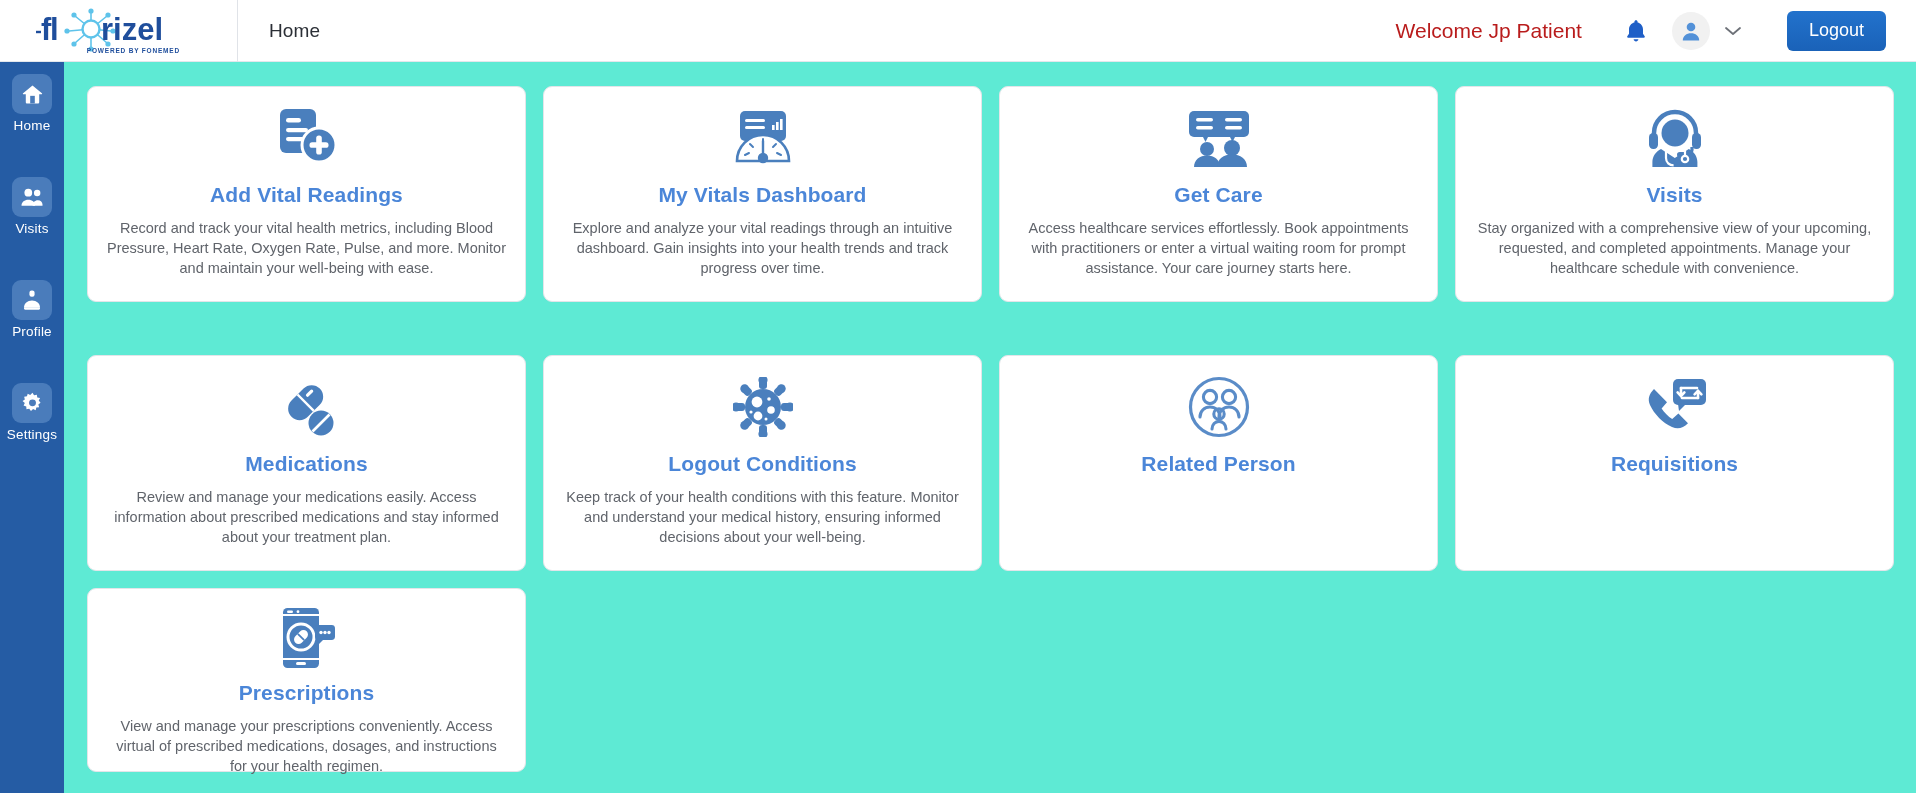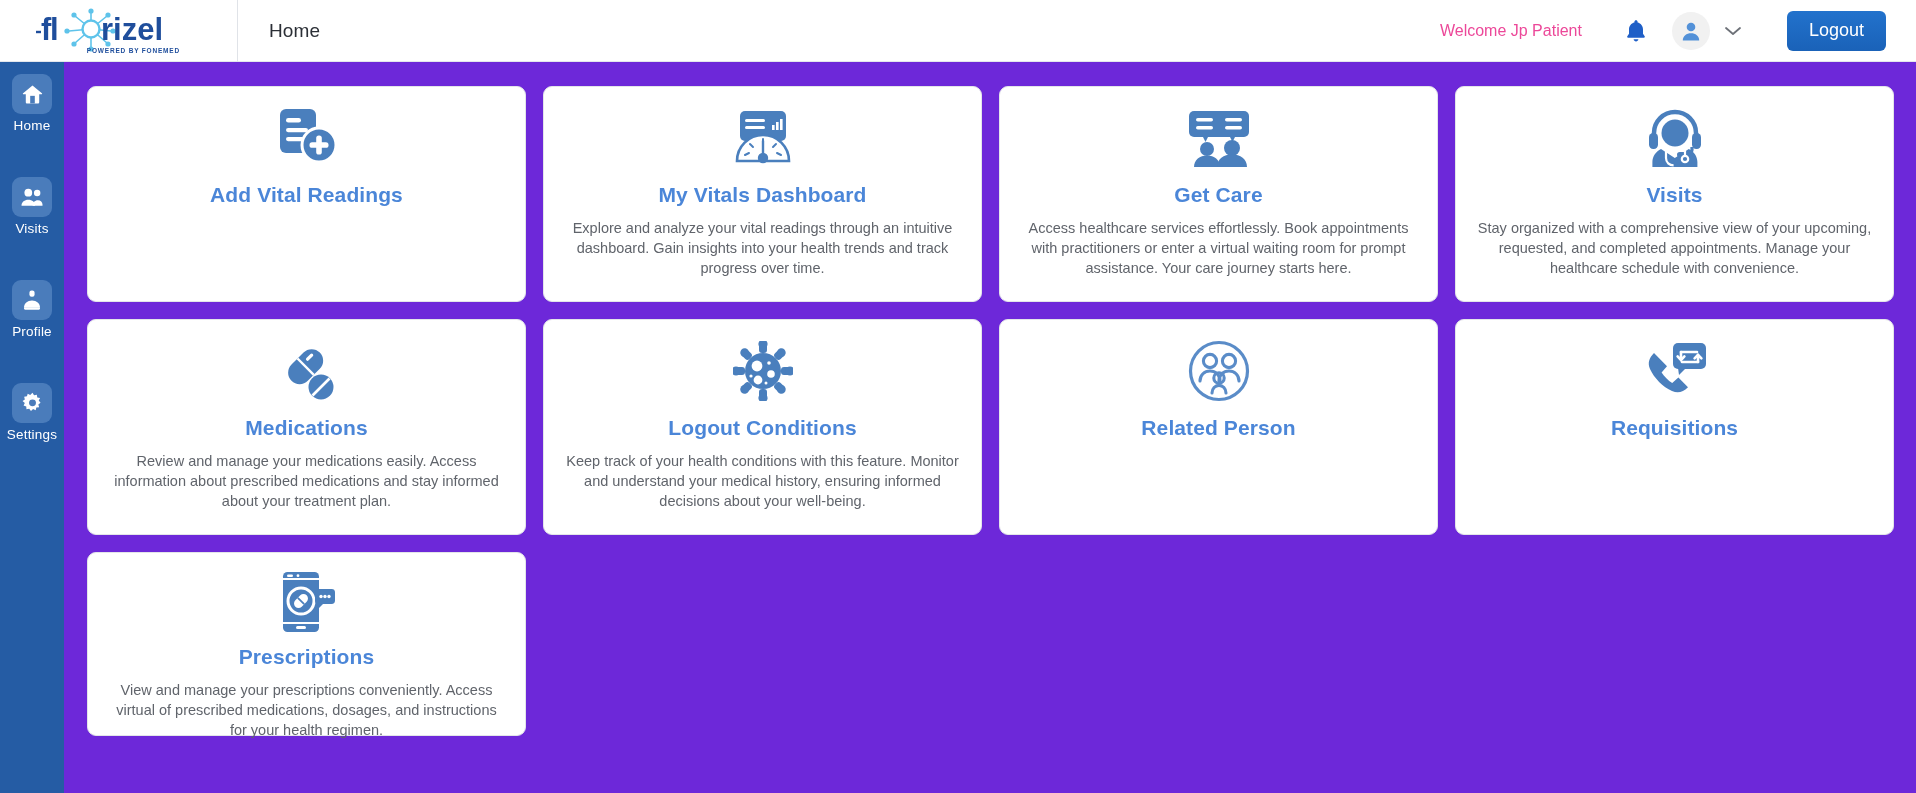--- a/index.html
+++ b/index.html
@@ -56,22 +56,22 @@
   }
 
   .top-right {
     margin-left: auto;
     display: flex;
     align-items: center;
     gap: 0px;
     padding-right: 30px;
   }
   .welcome-text {
-    font-size: 16px;
-    color: #ec4899;
+    font-size: 21px;
+    color: #b91c1c;
     margin-right: 37px;
     white-space: nowrap;
   }
   .bell-btn {
     width: 34px; height: 34px;
     display: flex; align-items: center; justify-content: center;
     margin-right: 19px;
     cursor: pointer;
   }
   .avatar {
@@ -135,42 +135,42 @@
     font-size: 13.5px;
     letter-spacing: .2px;
   }
 
   
   .main {
     position: absolute;
     top: 62px; left: 64px;
     width: 1852px;
     height: 731px;
-    background: #6d28d9;
+    background: #5eead4;
     overflow: hidden;
   }
   .grid {
     display: grid;
     grid-template-columns: repeat(4, 439px);
     column-gap: 17px;
     row-gap: 17px;
     padding: 24px 0 0 23px;
   }
   .card {
     background: #ffffff;
     border: 1px solid #e3e5e9;
     border-radius: 9px;
     padding: 18px 16px 20px 16px;
     display: flex;
     flex-direction: column;
     align-items: center;
     cursor: pointer;
   }
   .card-r1 { height: 216px; }
-  .card-r2 { height: 216px; }
+  .card-r2 { height: 216px; margin-top: 36px; }
   .card-r3 { height: 184px; }
 
   .card-icon {
     height: 66px;
     display: flex;
     align-items: center;
     justify-content: center;
     margin-bottom: 12px;
   }
   .card-title {
@@ -311,20 +311,21 @@
           <rect x="6" y="2" width="36" height="44" rx="6" fill="#4a7fbd"></rect>
           <rect x="12" y="11" width="15" height="4.6" rx="2.3" fill="#ffffff"></rect>
           <rect x="12" y="21" width="22" height="4.2" rx="2.1" fill="#ffffff"></rect>
           <rect x="12" y="30" width="18" height="4.2" rx="2.1" fill="#ffffff"></rect>
           <circle cx="45" cy="38" r="17" fill="#4a7fbd" stroke="#ffffff" stroke-width="3"></circle>
           <rect x="42.2" y="28.5" width="5.6" height="19" rx="2.6" fill="#ffffff"></rect>
           <rect x="35.5" y="35.2" width="19" height="5.6" rx="2.6" fill="#ffffff"></rect>
         </svg>
       </div>
       <div class="card-title">Add Vital Readings</div>
+      <div class="card-desc">Record and track your vital health metrics, including Blood Pressure, Heart Rate, Oxygen Rate, Pulse, and more. Monitor and maintain your well-being with ease.</div>
     </div>
 
     <div class="card card-r1">
       <div class="card-icon">
         <svg width="62" height="58" viewBox="0 0 62 58">
           <rect x="8" y="2" width="46" height="30" rx="5" fill="#4a7fbd"></rect>
           <rect x="13" y="10" width="20" height="3" rx="1.5" fill="#ffffff"></rect>
           <rect x="13" y="17" width="20" height="3" rx="1.5" fill="#ffffff"></rect>
           <g fill="#ffffff">
             <rect x="40" y="16" width="2.6" height="5"></rect>

